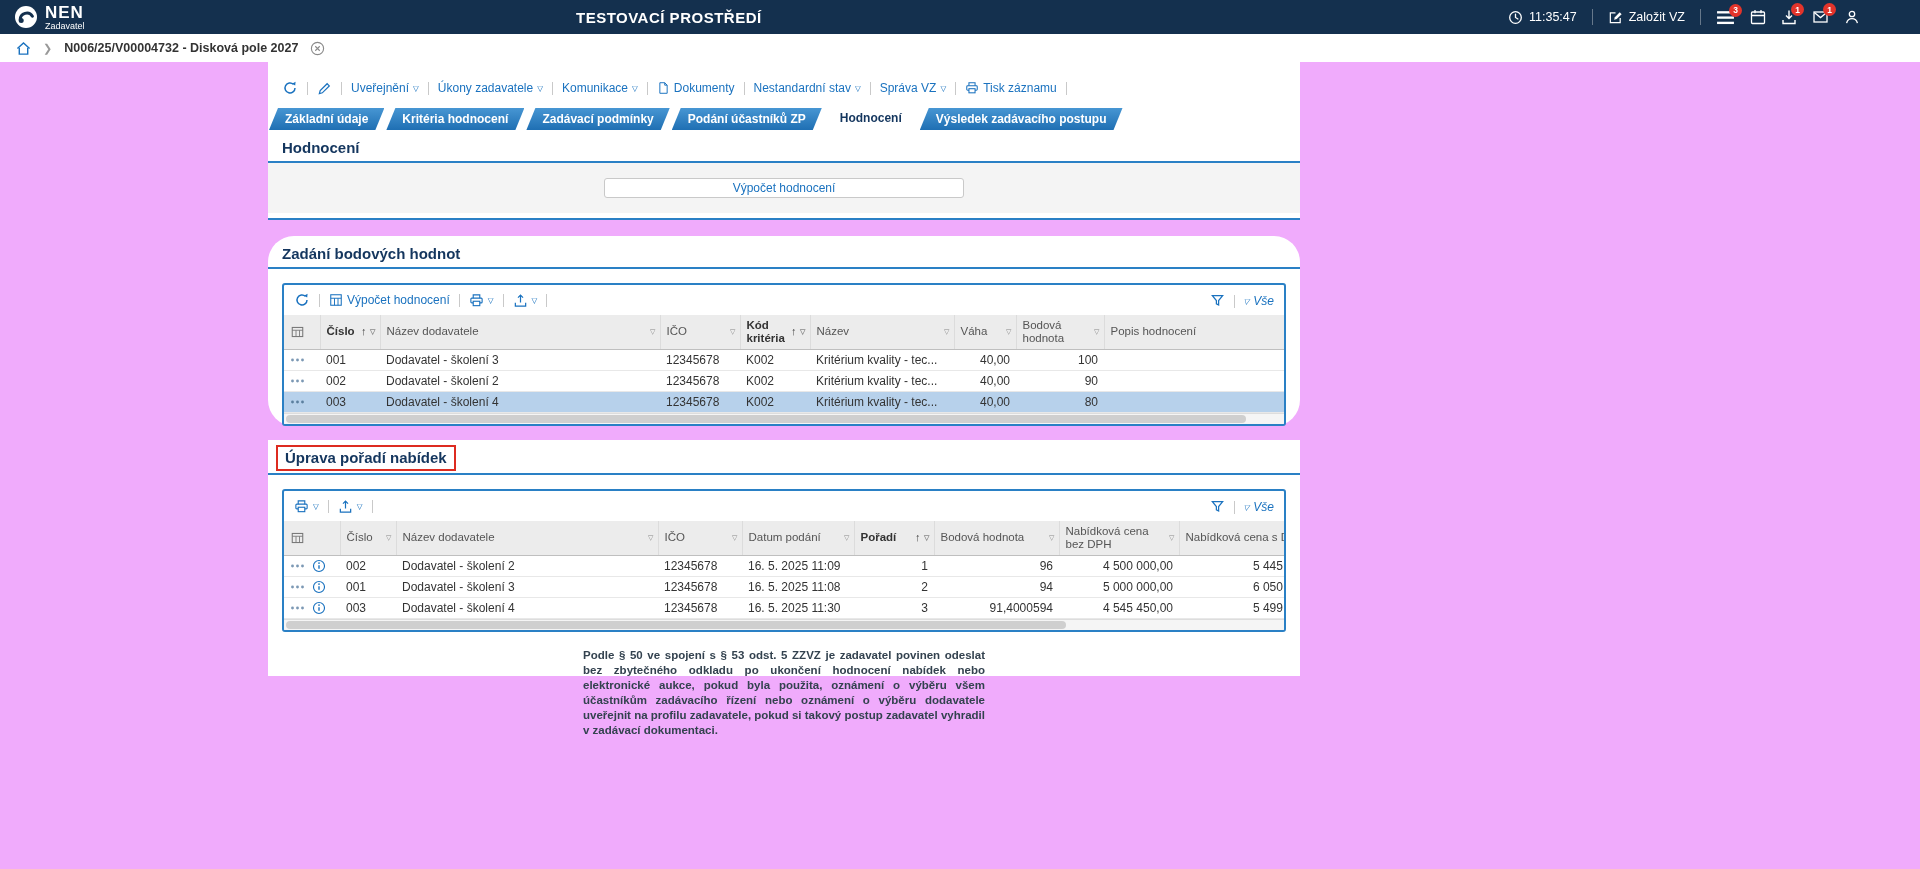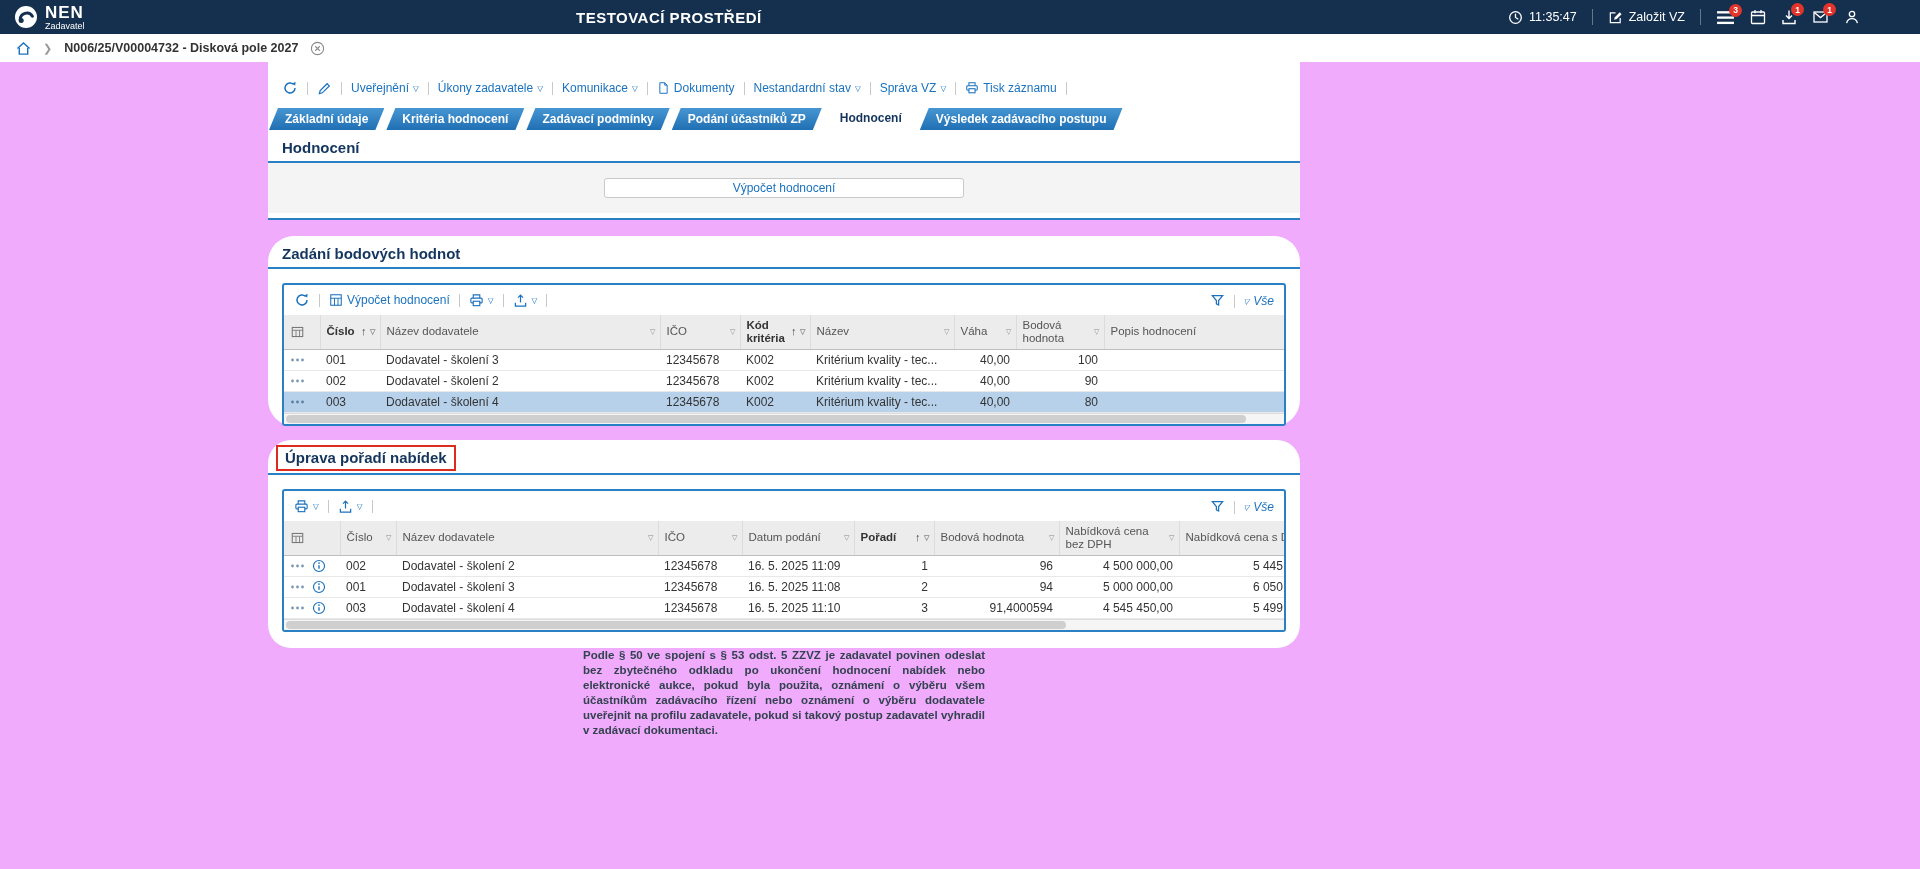--- a/index.html
+++ b/index.html
@@ -44,21 +44,21 @@
     position: absolute; top: 34px; left: 0; width: 100%; height: 28px;
     background: #fff; display: flex; align-items: center; gap: 12px; padding: 0 16px;
   }
   .crumb-label { font-size: 12.5px; font-weight: bold; color: #333; }
   .crumb-chevron { color: #999; font-size: 11px; }
 
   
   .strip { position: absolute; left: 268px; width: 1032px; background: #fff; }
   .strip-a { top: 62px;  height: 158px; border-bottom: 2px solid #2a80c5; }
   .strip-b { top: 236px; height: 190px; border-radius: 26px; }
-  .strip-c { top: 440px; height: 208px; border-radius: 23px; }
+  .strip-c { top: 440px; height: 236px; }
 
   .blue-rule { height: 2px; background: #2a80c5; width: 100%; }
 
   
   .record-toolbar { display: flex; align-items: center; gap: 9px; padding: 12px 0 0 14px; height: 40px; }
   .tool-link { display: flex; align-items: center; gap: 4px; color: #1a72bf; font-size: 12px; cursor: pointer; white-space: nowrap; }
   .vsep { width: 1px; height: 13px; background: #c9c9c9; flex: 0 0 auto; }
   .caret::after { content: "▽"; font-size: 7.5px; color: #1a72bf; position: relative; top: -1px; }
   .icon-btn { display: flex; align-items: center; cursor: pointer; }
 
@@ -590,21 +590,21 @@
                         <circle cx="8" cy="8" r="6.3" fill="none" stroke="#1a72bf" stroke-width="1.3"></circle>
                         <path d="M8 7.2v4" stroke="#1a72bf" stroke-width="1.6"></path>
                         <circle cx="8" cy="4.7" r="1" fill="#1a72bf"></circle>
                       </svg>
                 </span>
               </span>
                 </td>
               <td>003</td>
               <td>Dodavatel - školení 4</td>
               <td>12345678</td>
-              <td>16. 5. 2025 11:10</td>
+              <td>16. 5. 2025 11:30</td>
               <td class="num">3</td>
               <td class="num">91,4000594</td>
               <td class="num">4 545 450,00</td>
               <td class="num">5 499 994,50</td>
             </tr>
           </tbody>
         </table>
       </div>
       <div class="hscroll">
         <div class="hthumb" style="left:2px; width:78%;"></div>

